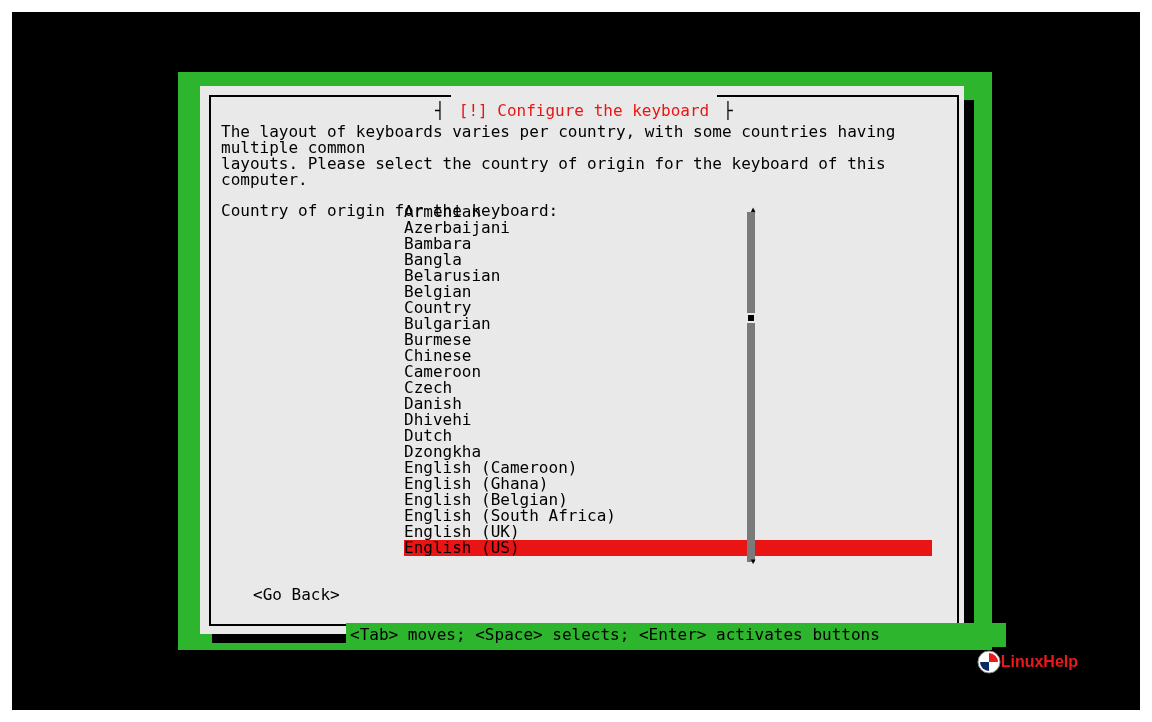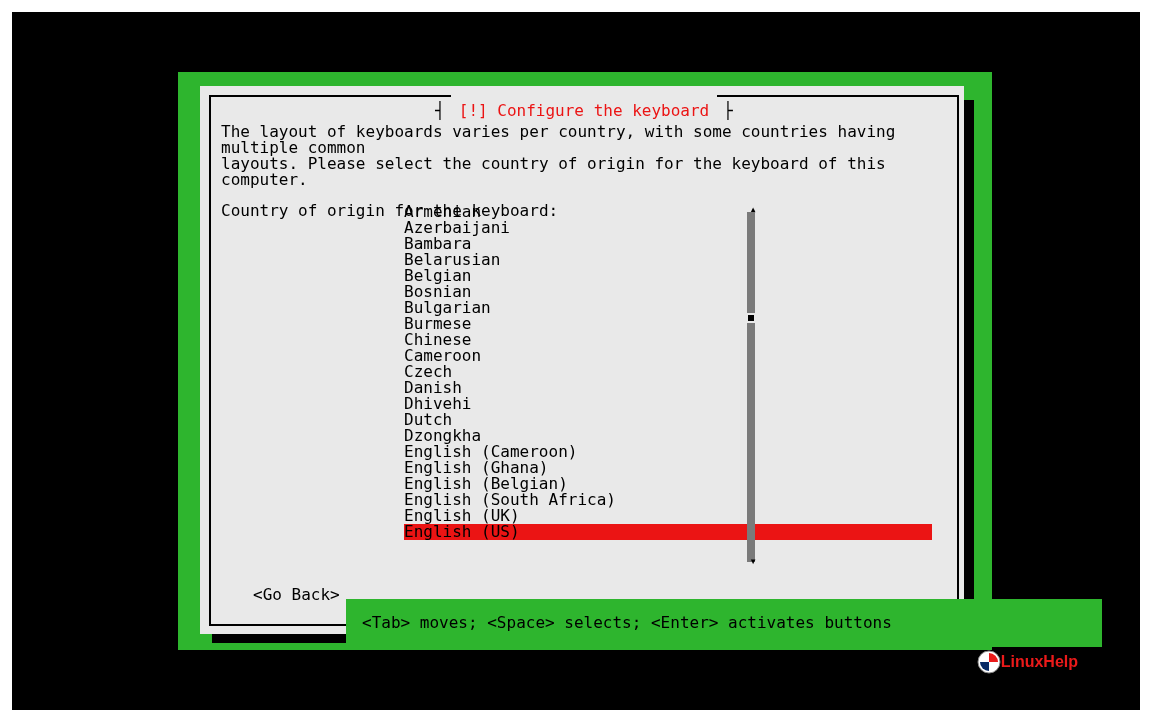--- a/index.html
+++ b/index.html
@@ -32,24 +32,24 @@
   .shadow {
     position: absolute;
     left: 200px; top: 88px;
     width: 762px; height: 543px;
     background: #000;
   }
 
   .help-bar {
     position: absolute;
     left: 168px; bottom: 3px;
-    width: 756px;
+    width: 660px;
     color: #000;
     background: #2eb52e;
-    padding: 16px;
+    padding: 4px;
   }
 
   
   .dialog {
     position: absolute;
     left: 188px; top: 74px;
     width: 764px; height: 548px;
     background: #e9e9e9;
   }
 
@@ -182,23 +182,24 @@
     </div>
 
     <div class="body-text">The layout of keyboards varies per country, with some countries having multiple common
 layouts. Please select the country of origin for the keyboard of this computer.</div>
     <div class="prompt">Country of origin for the keyboard:</div>
 
     <div class="list-block" id="list">
         <div class="list-item">Armenian</div>
         <div class="list-item">Azerbaijani</div>
         <div class="list-item">Bambara</div>
+        <div class="list-item">Bangla</div>
         <div class="list-item">Belarusian</div>
         <div class="list-item">Belgian</div>
-        <div class="list-item">Bosnian</div>
+        <div class="list-item">Country</div>
         <div class="list-item">Bulgarian</div>
         <div class="list-item">Burmese</div>
         <div class="list-item">Chinese</div>
         <div class="list-item">Cameroon</div>
         <div class="list-item">Czech</div>
         <div class="list-item">Danish</div>
         <div class="list-item">Dhivehi</div>
         <div class="list-item">Dutch</div>
         <div class="list-item">Dzongkha</div>
         <div class="list-item">English (Cameroon)</div>

